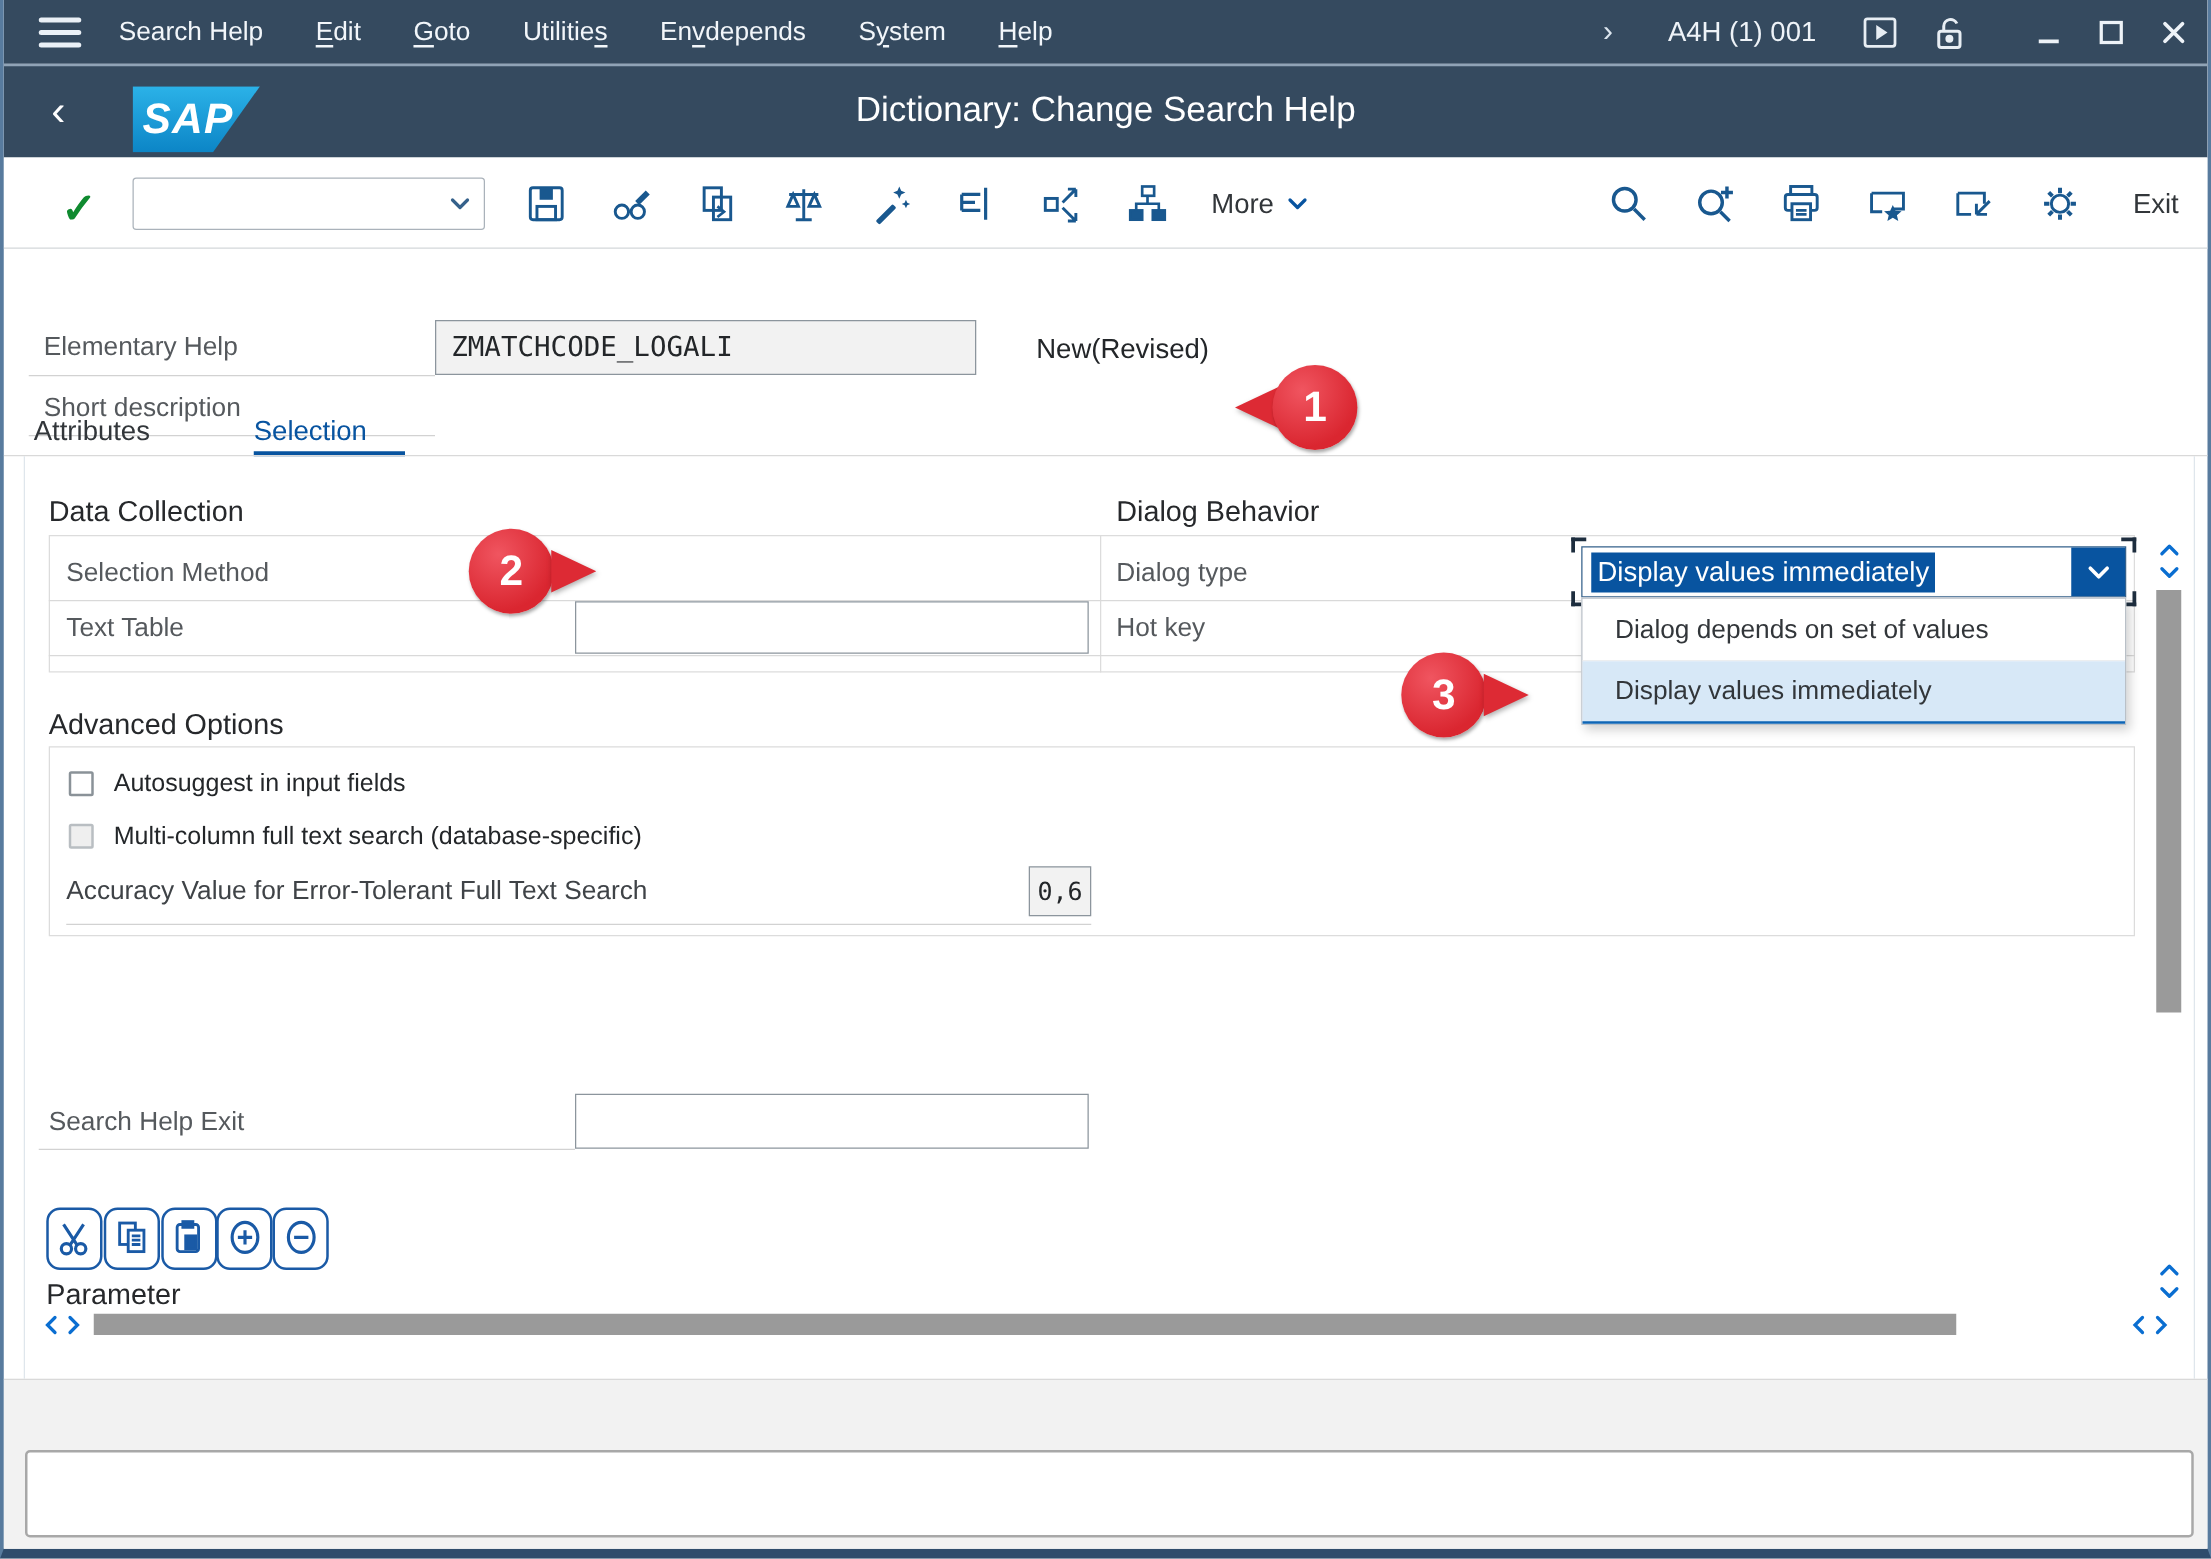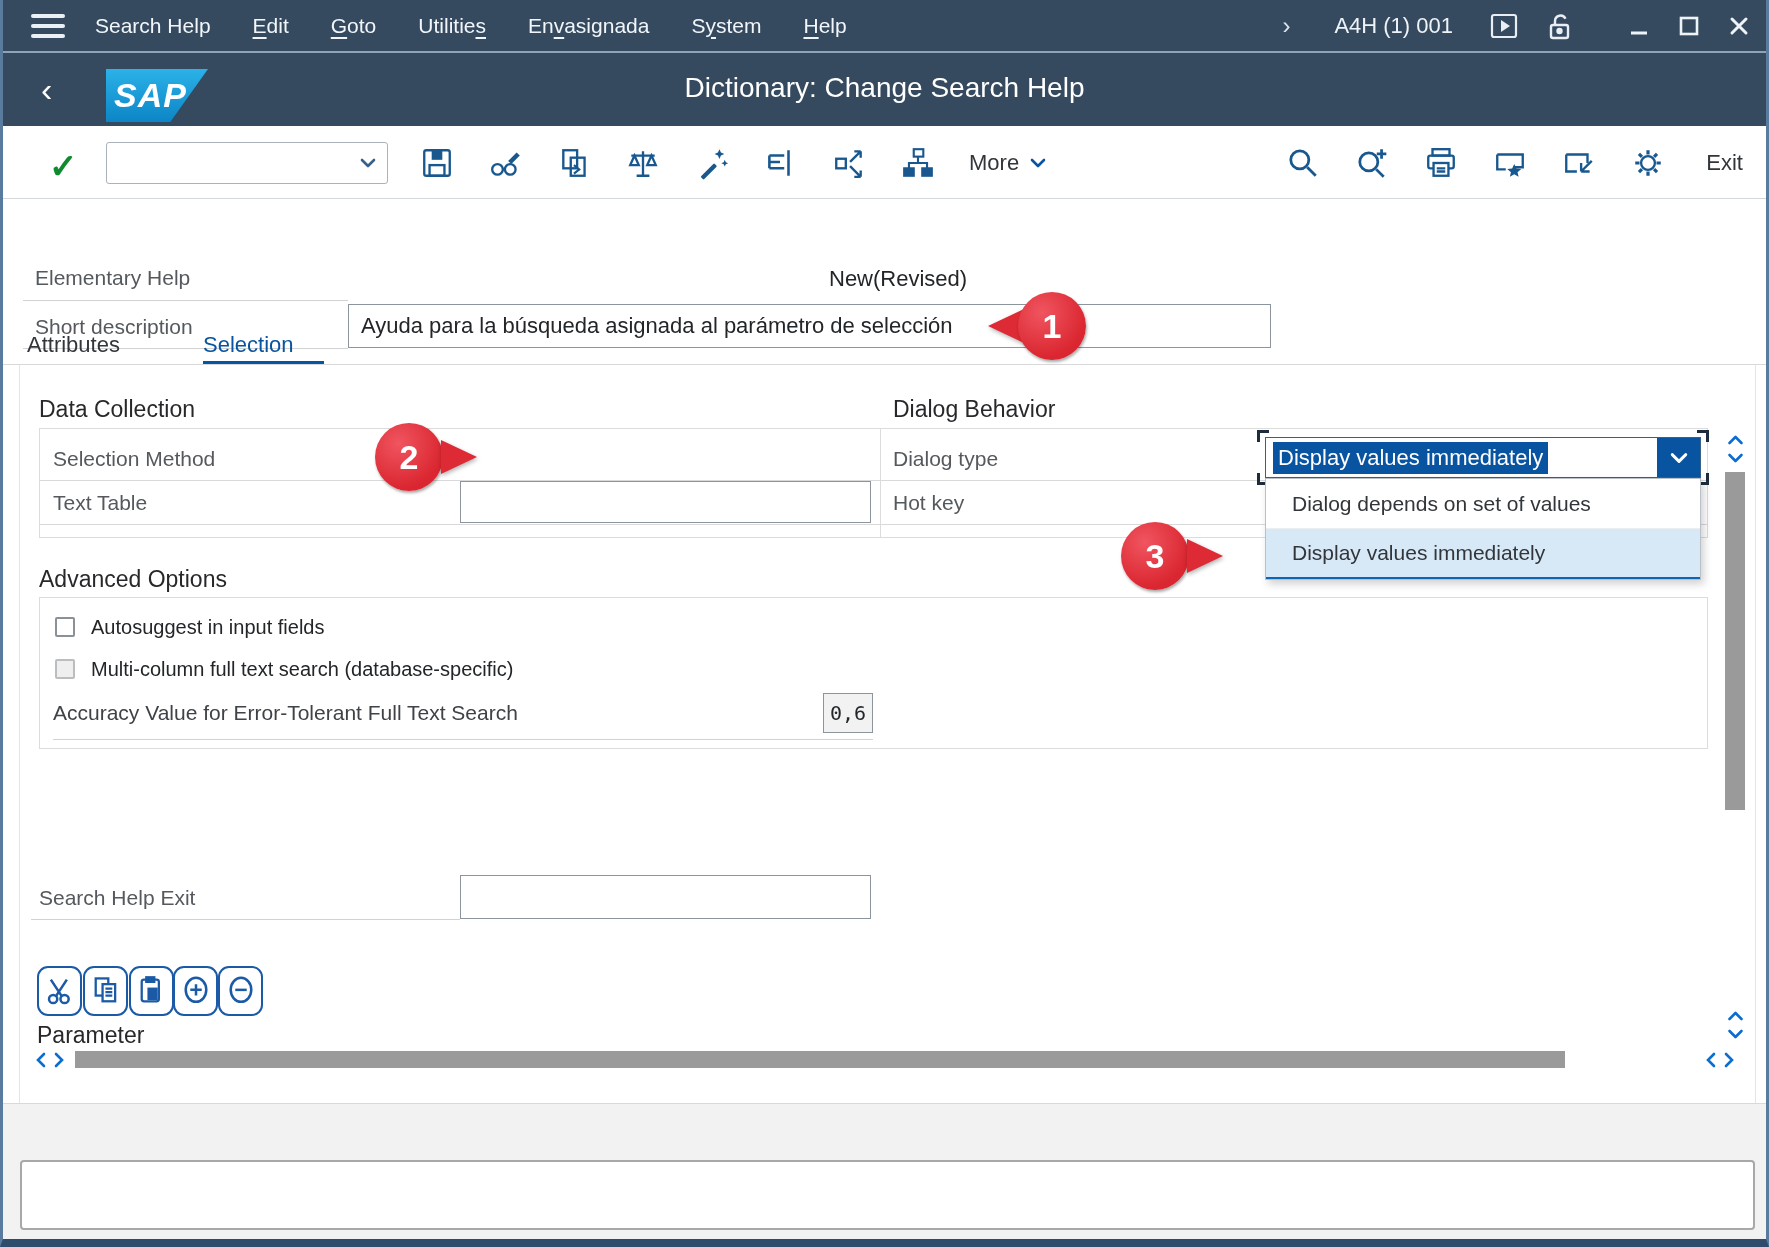--- a/index.html
+++ b/index.html
@@ -212,21 +212,21 @@
     <div class="hamburger">
         <div></div>
         <div></div>
         <div></div>
       </div>
     <div class="menu-items" id="menu-items">
         <span class="menu-item"><span>Search Help</span></span>
         <span class="menu-item"><u>E</u><span>dit</span></span>
         <span class="menu-item"><u>G</u><span>oto</span></span>
         <span class="menu-item"><span>Utilitie</span><u>s</u></span>
-        <span class="menu-item"><span>En</span><u>v</u><span>asignada</span></span>
+        <span class="menu-item"><span>En</span><u>v</u><span>depends</span></span>
         <span class="menu-item"><span>S</span><u>y</u><span>stem</span></span>
         <span class="menu-item"><u>H</u><span>elp</span></span>
       </div>
     <div class="menubar-right">
       <span class="mb-chev">›</span>
       <span class="sysid">A4H (1) 001</span>
       <span class="mb-ic">
           <svg class="ic" width="30" height="28" viewBox="0 0 30 28">
             <use href="#sym-play"></use>
           </svg>
@@ -347,27 +347,27 @@
         <span class="tb-ric">
           <svg width="34" height="34" viewBox="0 0 32 32" class="ic">
             <use href="#sym-gear"></use>
           </svg>
         </span>
       </span>
     <span class="exit-btn">Exit</span>
   </div>
 
   <div class="abs flabel" style="left:32px; top:266px;">Elementary Help</div>
+  <div class="abs field readonly" style="left:345px; top:256px; width:433px; height:44px;">
+    <span class="fval mono" style="font-size:22px;">ZMATCHCODE_LOGALI</span>
+  </div>
   <div class="abs fval" style="left:826px; top:266px; font-size:22px;">New(Revised)</div>
   <div class="abs label-rule" style="left:20px; top:300px; width:325px;"></div>
 
   <div class="abs flabel" style="left:32px; top:315px;">Short description</div>
-  <div class="abs field" style="left:345px; top:304px; width:923px; height:44px;">
-    <span class="fval" style="font-size:22px;">Ayuda para la búsqueda asignada al parámetro de selección</span>
-  </div>
   <div class="abs label-rule" style="left:20px; top:348px; width:325px;"></div>
 
   <div class="abs pin" style="left:985px; top:292px; width:106px; height:68px;">
     <span class="tip left" style="left:0; top:17px;"></span>
     <span class="ball" style="left:30px; top:0;">1</span>
   </div>
 
   <div class="abs tab" style="left:24px; top:332px;">Attributes</div>
   <div class="abs tab active" style="left:200px; top:332px;">Selection</div>
   <div class="abs tab-underline" style="left:200px; top:361px; width:121px;"></div>

